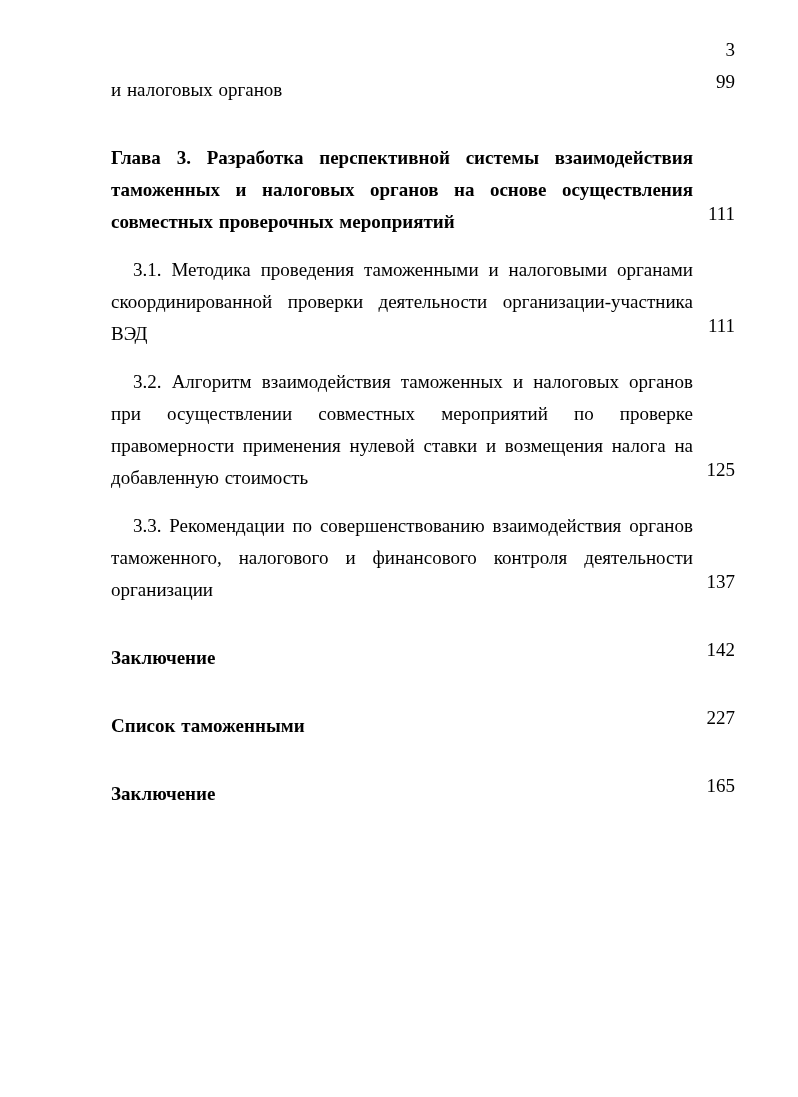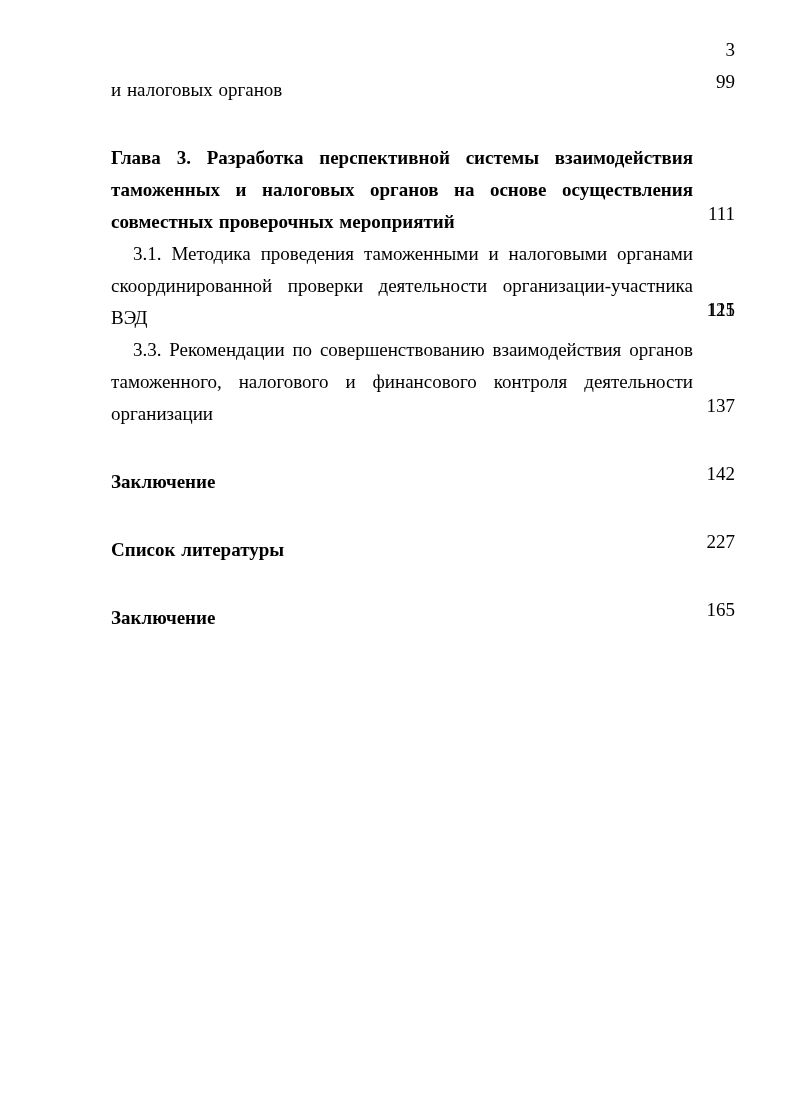--- a/index.html
+++ b/index.html
@@ -28,20 +28,21 @@
     line-height: 32px;
   }
   .entry {
     position: relative;
     text-align: justify;
     padding-right: 42px;
     margin: 0;
   }
   .entry.indent {
     text-indent: 22px;
+    margin-top: 16px;
   }
   .entry.bold {
     font-weight: bold;
     margin-top: 36px;
   }
   .entry-text {
     word-spacing: 1px;
   }
   .entry-page {
     position: absolute;
@@ -69,35 +70,36 @@
       <span class="entry-text">Глава 3. Разработка перспективной системы взаимодействия таможенных и налоговых органов на основе осуществления совместных проверочных мероприятий</span>
       <span class="entry-page">111</span>
     </div>
 
     <div class="entry indent">
       <span class="entry-text">3.1. Методика проведения таможенными и налоговыми органами скоординированной проверки деятельности организации-участника ВЭД</span>
       <span class="entry-page">111</span>
     </div>
 
     <div class="entry indent">
+      <span class="entry-text">3.2. Алгоритм взаимодействия таможенных и налоговых органов при осуществлении совместных мероприятий по проверке правомерности применения нулевой ставки и возмещения налога на добавленную стоимость</span>
       <span class="entry-page">125</span>
     </div>
 
     <div class="entry indent">
       <span class="entry-text">3.3. Рекомендации по совершенствованию взаимодействия органов таможенного, налогового и финансового контроля деятельности организации</span>
       <span class="entry-page">137</span>
     </div>
 
     <div class="entry bold">
       <span class="entry-text">Заключение</span>
       <span class="entry-page">142</span>
     </div>
 
     <div class="entry bold">
-      <span class="entry-text">Список литературы</span>
+      <span class="entry-text">Список таможенными</span>
       <span class="entry-page">227</span>
     </div>
 
     <div class="entry bold">
       <span class="entry-text">Заключение</span>
       <span class="entry-page">165</span>
     </div>
 
   </div>
 </div>

